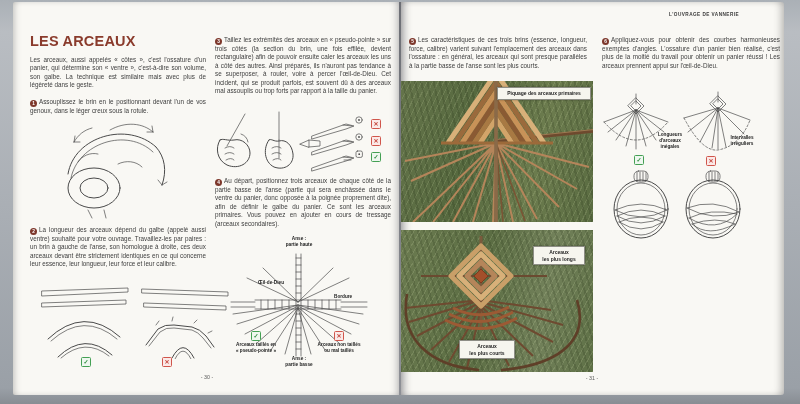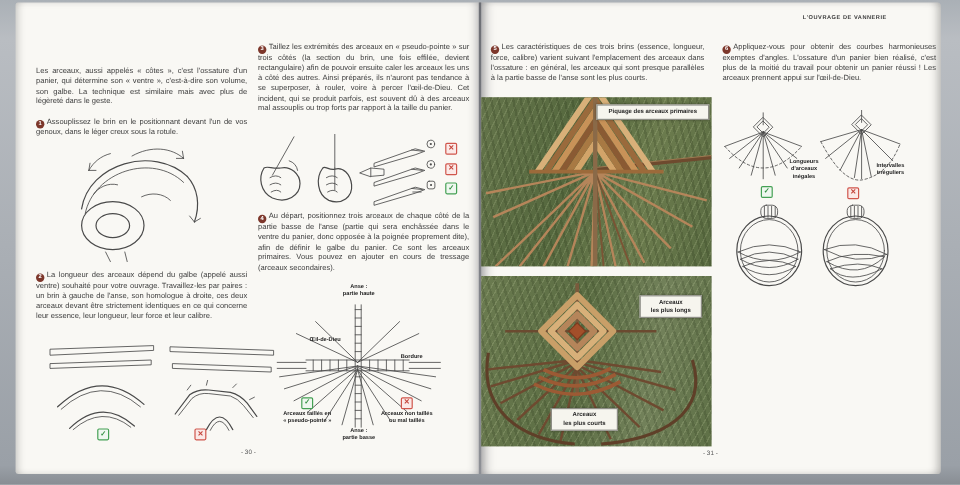--- a/index.html
+++ b/index.html
@@ -37,20 +37,21 @@
   .ink{stroke:#4a4a4a;fill:none;stroke-width:1;stroke-linecap:round;stroke-linejoin:round;}
   .ink2{stroke:#4a4a4a;fill:none;stroke-width:.7;stroke-linecap:round;stroke-linejoin:round;}
 </style>
 </head>
 <body>
 
 <div class="shot">
 
   <div class="page page-left"></div>
 
+  <div class="title">LES ARCEAUX</div>
 
   <p class="para" style="left:30px;top:56px;width:176px;">
     <span>Les arceaux, aussi appelés « côtes », c'est l'ossature d'un panier, qui détermine son « ventre », c'est-à-dire son volume, son galbe. La technique est similaire mais avec plus de légèreté dans le geste.</span>
   </p>
 
   <p class="para" style="left:30px;top:98px;width:176px;">
     <span class="bullet">1</span><span>Assouplissez le brin en le positionnant devant l'un de vos genoux, dans le léger creux sous la rotule.</span>
   </p>
 
   <div class="sketch" style="left:52px;top:118px;">

